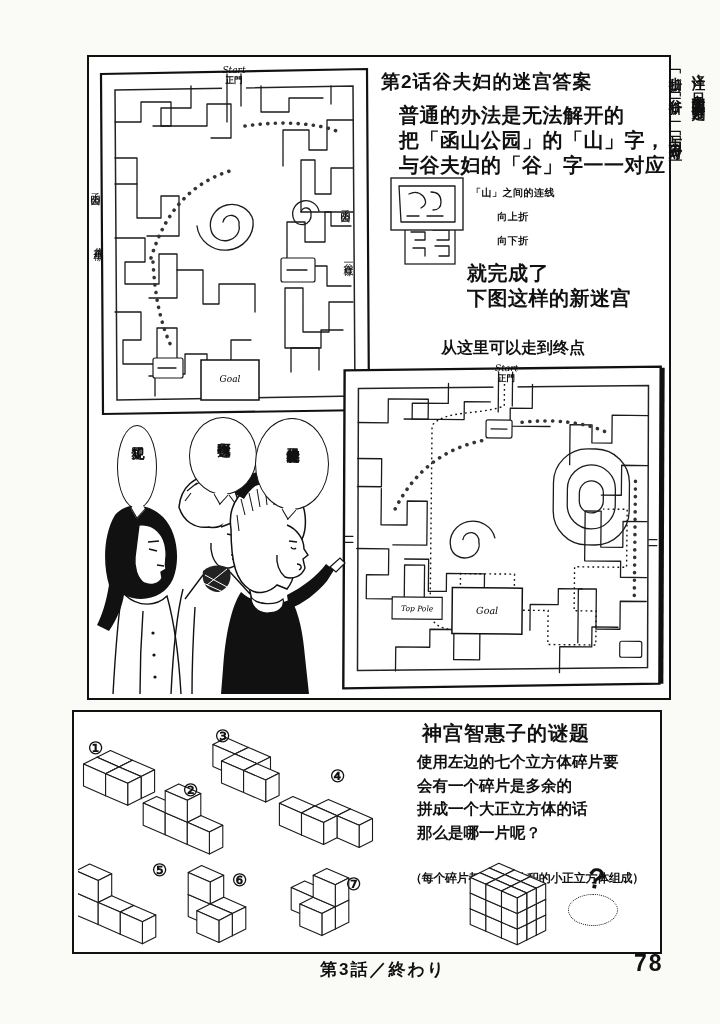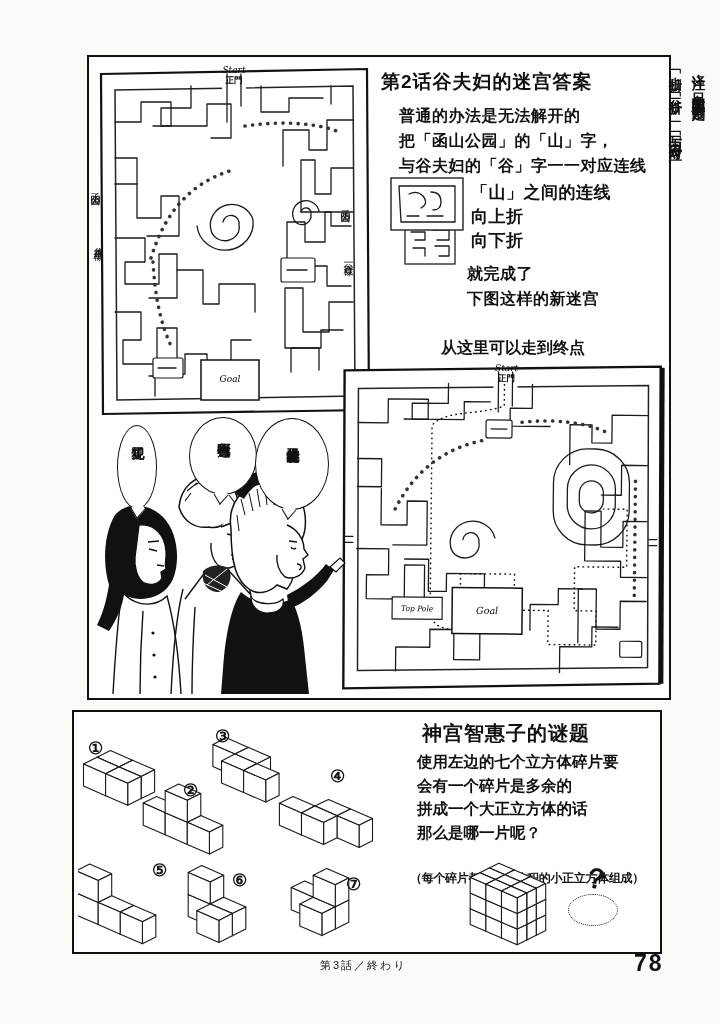--- a/index.html
+++ b/index.html
@@ -12,23 +12,23 @@
   .panel{position:absolute;border:2.5px solid #111;background:#fff;}
   #panel-top{left:75px;top:55px;width:580px;height:641px;margin-left:12px;}
   #panel-bottom{left:72px;top:710px;width:586px;height:240px;}
   .abs{position:absolute;}
   .vtext{writing-mode:vertical-rl;text-orientation:upright;}
   #trans-note{
     left:661px;top:64px;height:330px;width:48px;
     font-size:13.5px;line-height:1.7;letter-spacing:1.5px;font-weight:600;
   }
   #maze-title{left:292px;top:12px;font-size:19px;font-weight:700;letter-spacing:1px;}
-  .txt-block{font-size:16px;line-height:25px;font-weight:600;letter-spacing:.5px;}
+  .txt-block{font-size:20px;line-height:25px;font-weight:600;letter-spacing:.5px;}
   #intro-text{left:310px;top:46px;}
-  #fold-text{left:382px;top:124px;font-size:17px;line-height:24px;}
+  #fold-text{left:382px;top:124px;font-size:10px;line-height:24px;text-align:center;}
   #result-text{left:378px;top:204px;}
   #path-note{left:352px;top:281px;font-size:16px;font-weight:600;}
   .side-label{font-size:10px;line-height:1.2;letter-spacing:1px;font-family:"DejaVu Serif",serif;}
   .bubble{
     background:#fff;border:1.7px solid #111;border-radius:50%;
     display:flex;align-items:center;justify-content:center;z-index:5;
   }
   .bubble span{
     writing-mode:vertical-rl;text-orientation:upright;
     font-size:13px;font-weight:600;line-height:1.15;
@@ -45,21 +45,21 @@
   #bubble-2 span{height:46px;}
   #bubble-3{left:166px;top:361px;width:72px;height:90px;}
   #bubble-3 span{height:52px;}
   #puzzle-title{left:348px;top:8px;font-size:20px;font-weight:700;letter-spacing:1px;}
   #puzzle-body{left:343px;top:38px;font-size:15.5px;line-height:23.5px;font-weight:600;}
   #puzzle-note{left:336px;top:158px;font-size:12px;font-weight:600;letter-spacing:-.3px;}
   .piece-num{font-size:17px;font-weight:600;z-index:4;}
   #qmark{left:508px;top:148px;font-size:28px;font-weight:700;transform:rotate(10deg);
          font-family:"DejaVu Serif",serif;}
   #qbubble{left:494px;top:182px;width:48px;height:30px;border:1.7px dotted #111;border-radius:50%;}
-  #footer-chapter{left:320px;top:958px;font-size:11px;font-weight:400;letter-spacing:2px;}
+  #footer-chapter{left:320px;top:958px;font-size:17px;font-weight:700;letter-spacing:2px;}
   #page-number{left:634px;top:950px;font-size:23px;font-weight:700;letter-spacing:2px;}
   svg{display:block;}
   .wall{fill:none;stroke:#1b1b1b;stroke-width:1.3;stroke-linecap:round;stroke-linejoin:round;}
   .trees{fill:none;stroke:#333;stroke-width:3.6;stroke-linecap:round;stroke-dasharray:0.1 7.5;}
   .dotpath{fill:none;stroke:#111;stroke-width:1.4;stroke-dasharray:1.8 3.2;}
   .mz-label{font-family:"DejaVu Serif",serif;font-style:italic;}
 </style>
 </head>
 <body>
 

